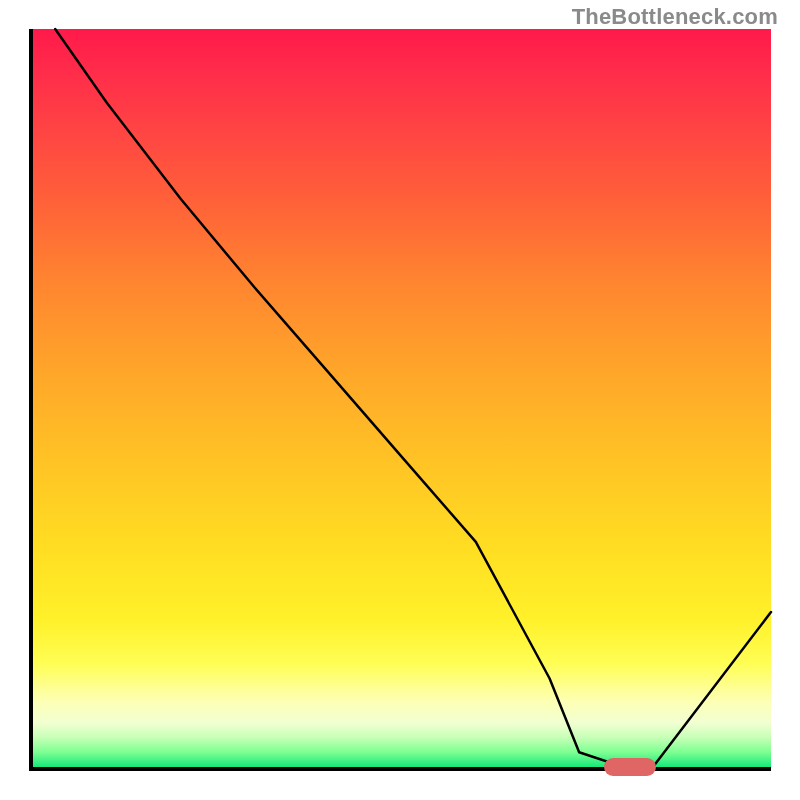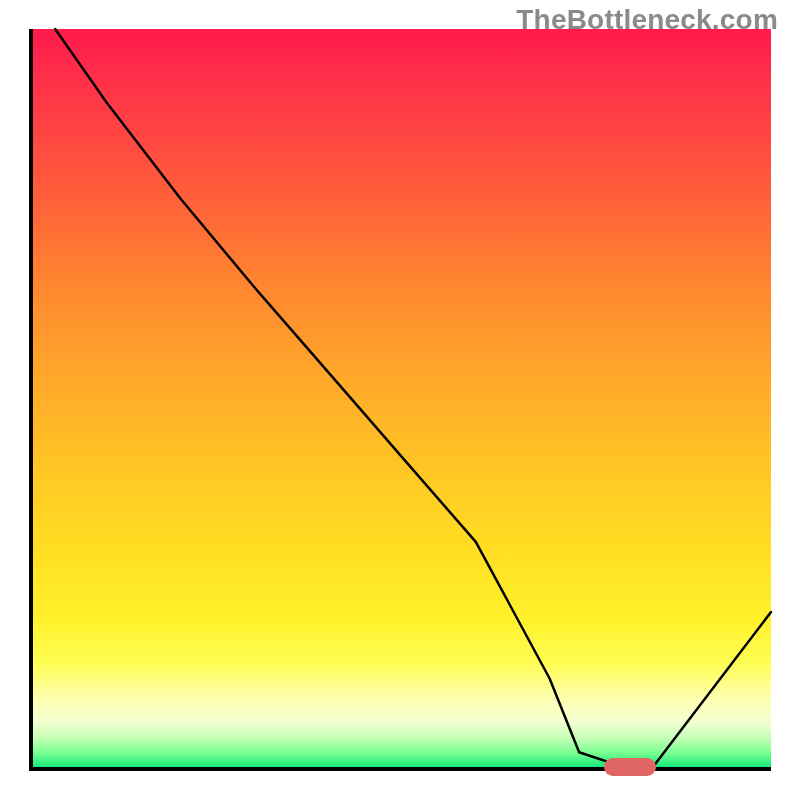--- a/index.html
+++ b/index.html
@@ -7,21 +7,21 @@
     width: 800px;
     height: 800px;
     background: #ffffff;
     position: relative;
     font-family: Arial, Helvetica, sans-serif;
   }
   .attribution {
     position: absolute;
     top: 4px;
     right: 22px;
-    font-size: 28px;
+    font-size: 22px;
     font-weight: bold;
     color: #8a8a8a;
     letter-spacing: 0.2px;
   }
   .plot-area {
     position: absolute;
     left: 29px;
     top: 29px;
     width: 742px;
     height: 742px;

